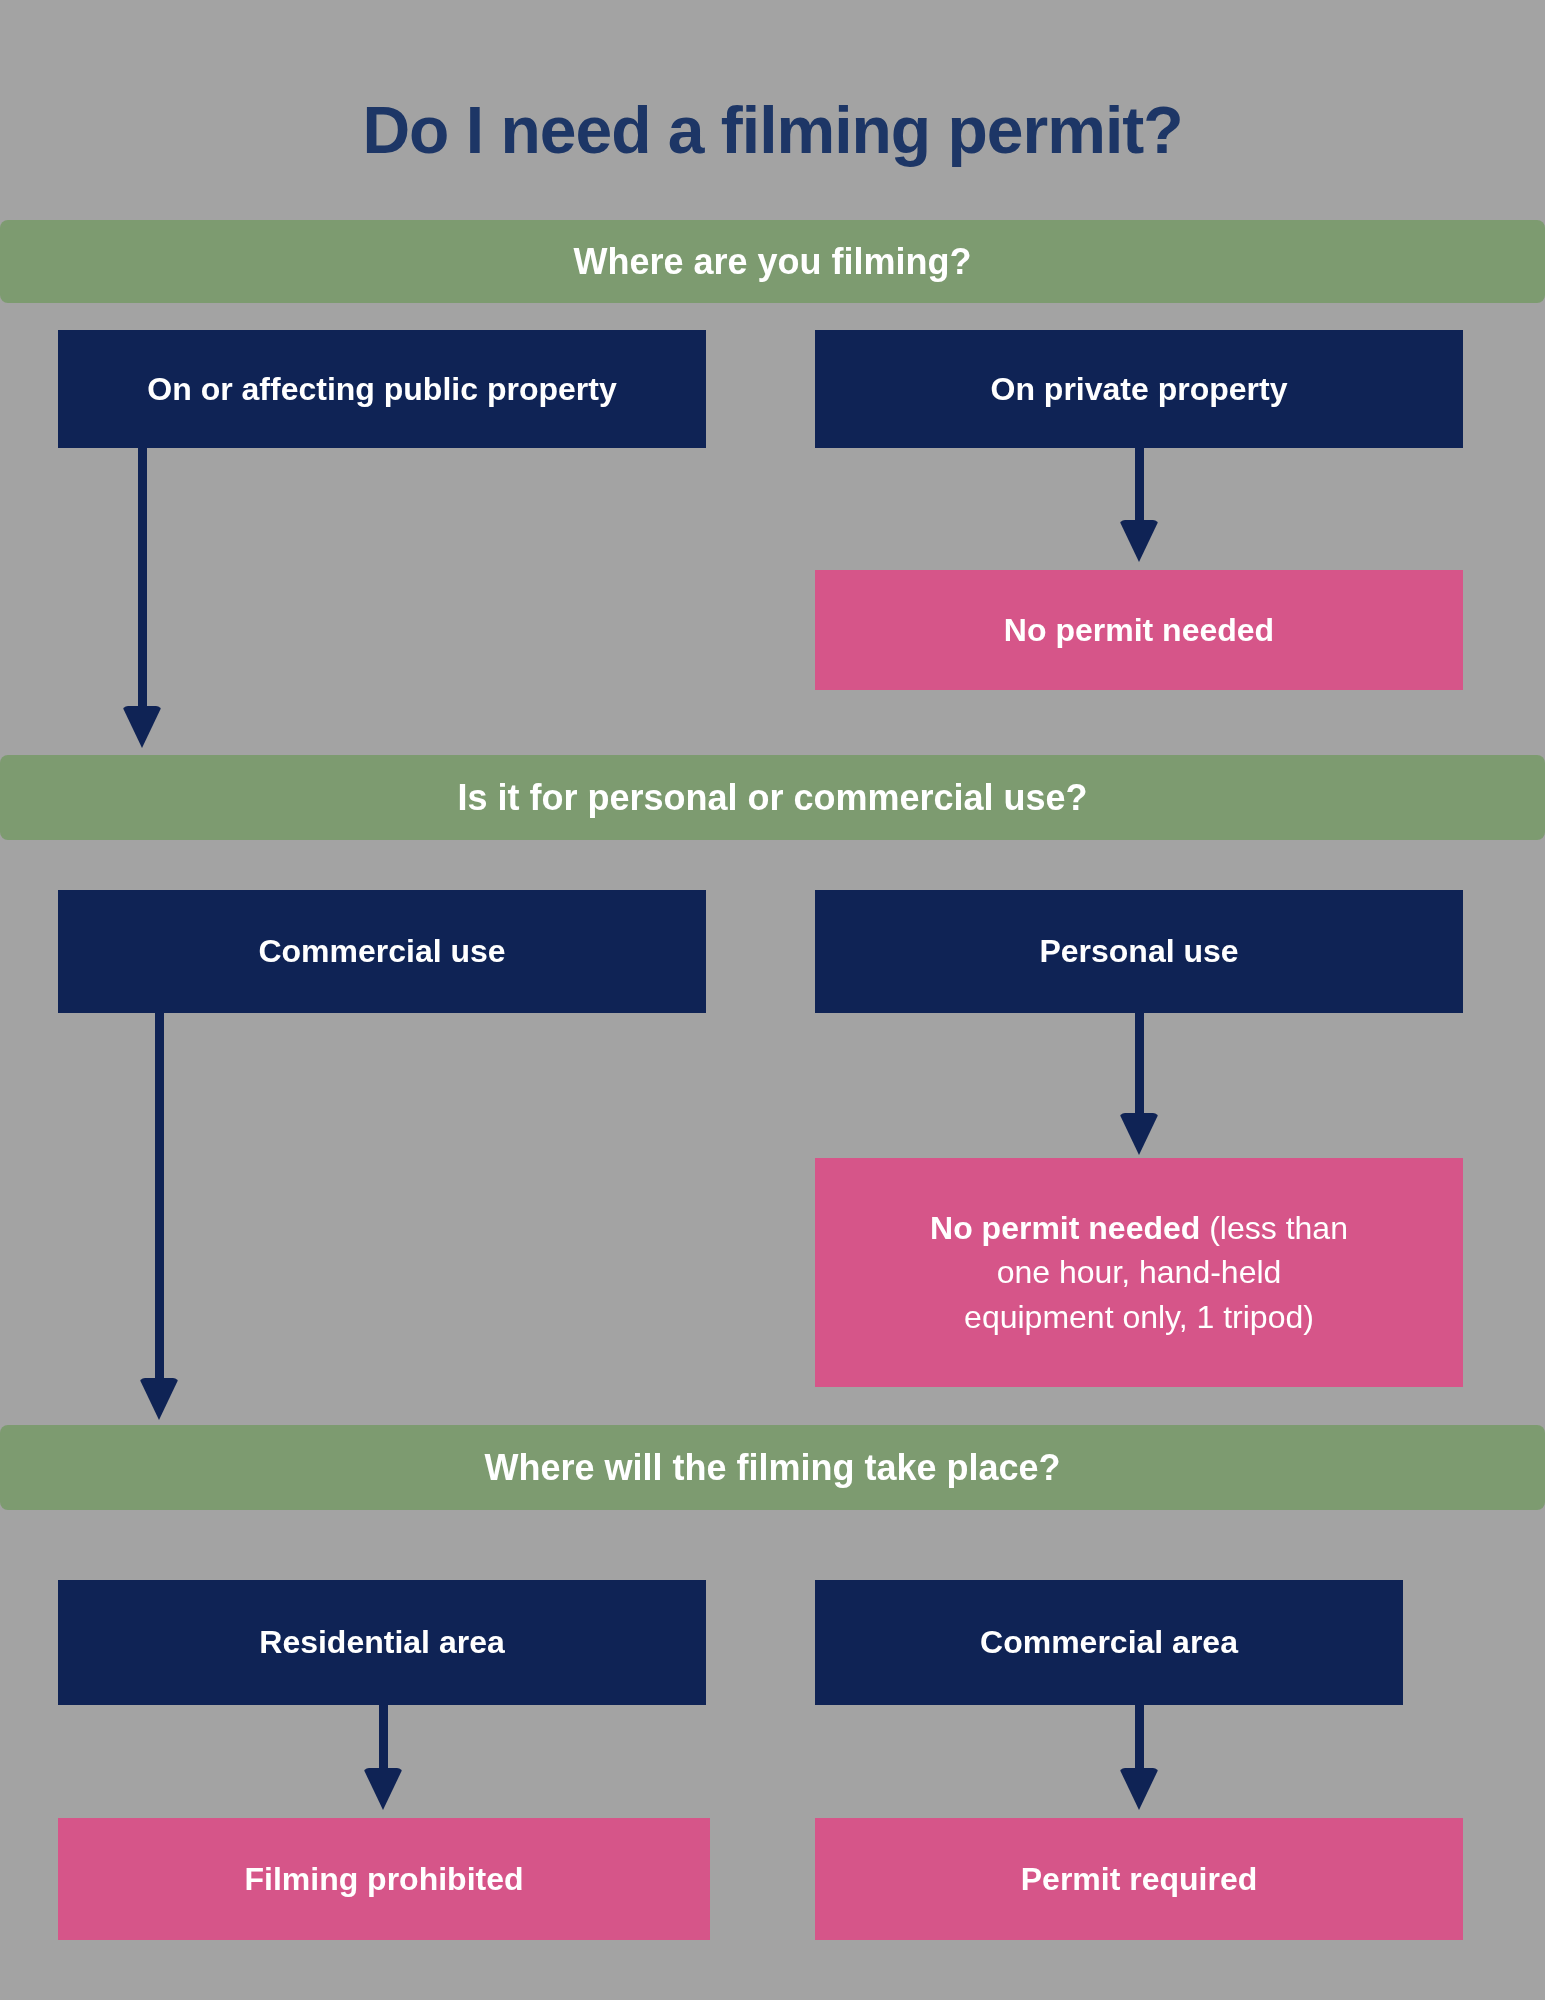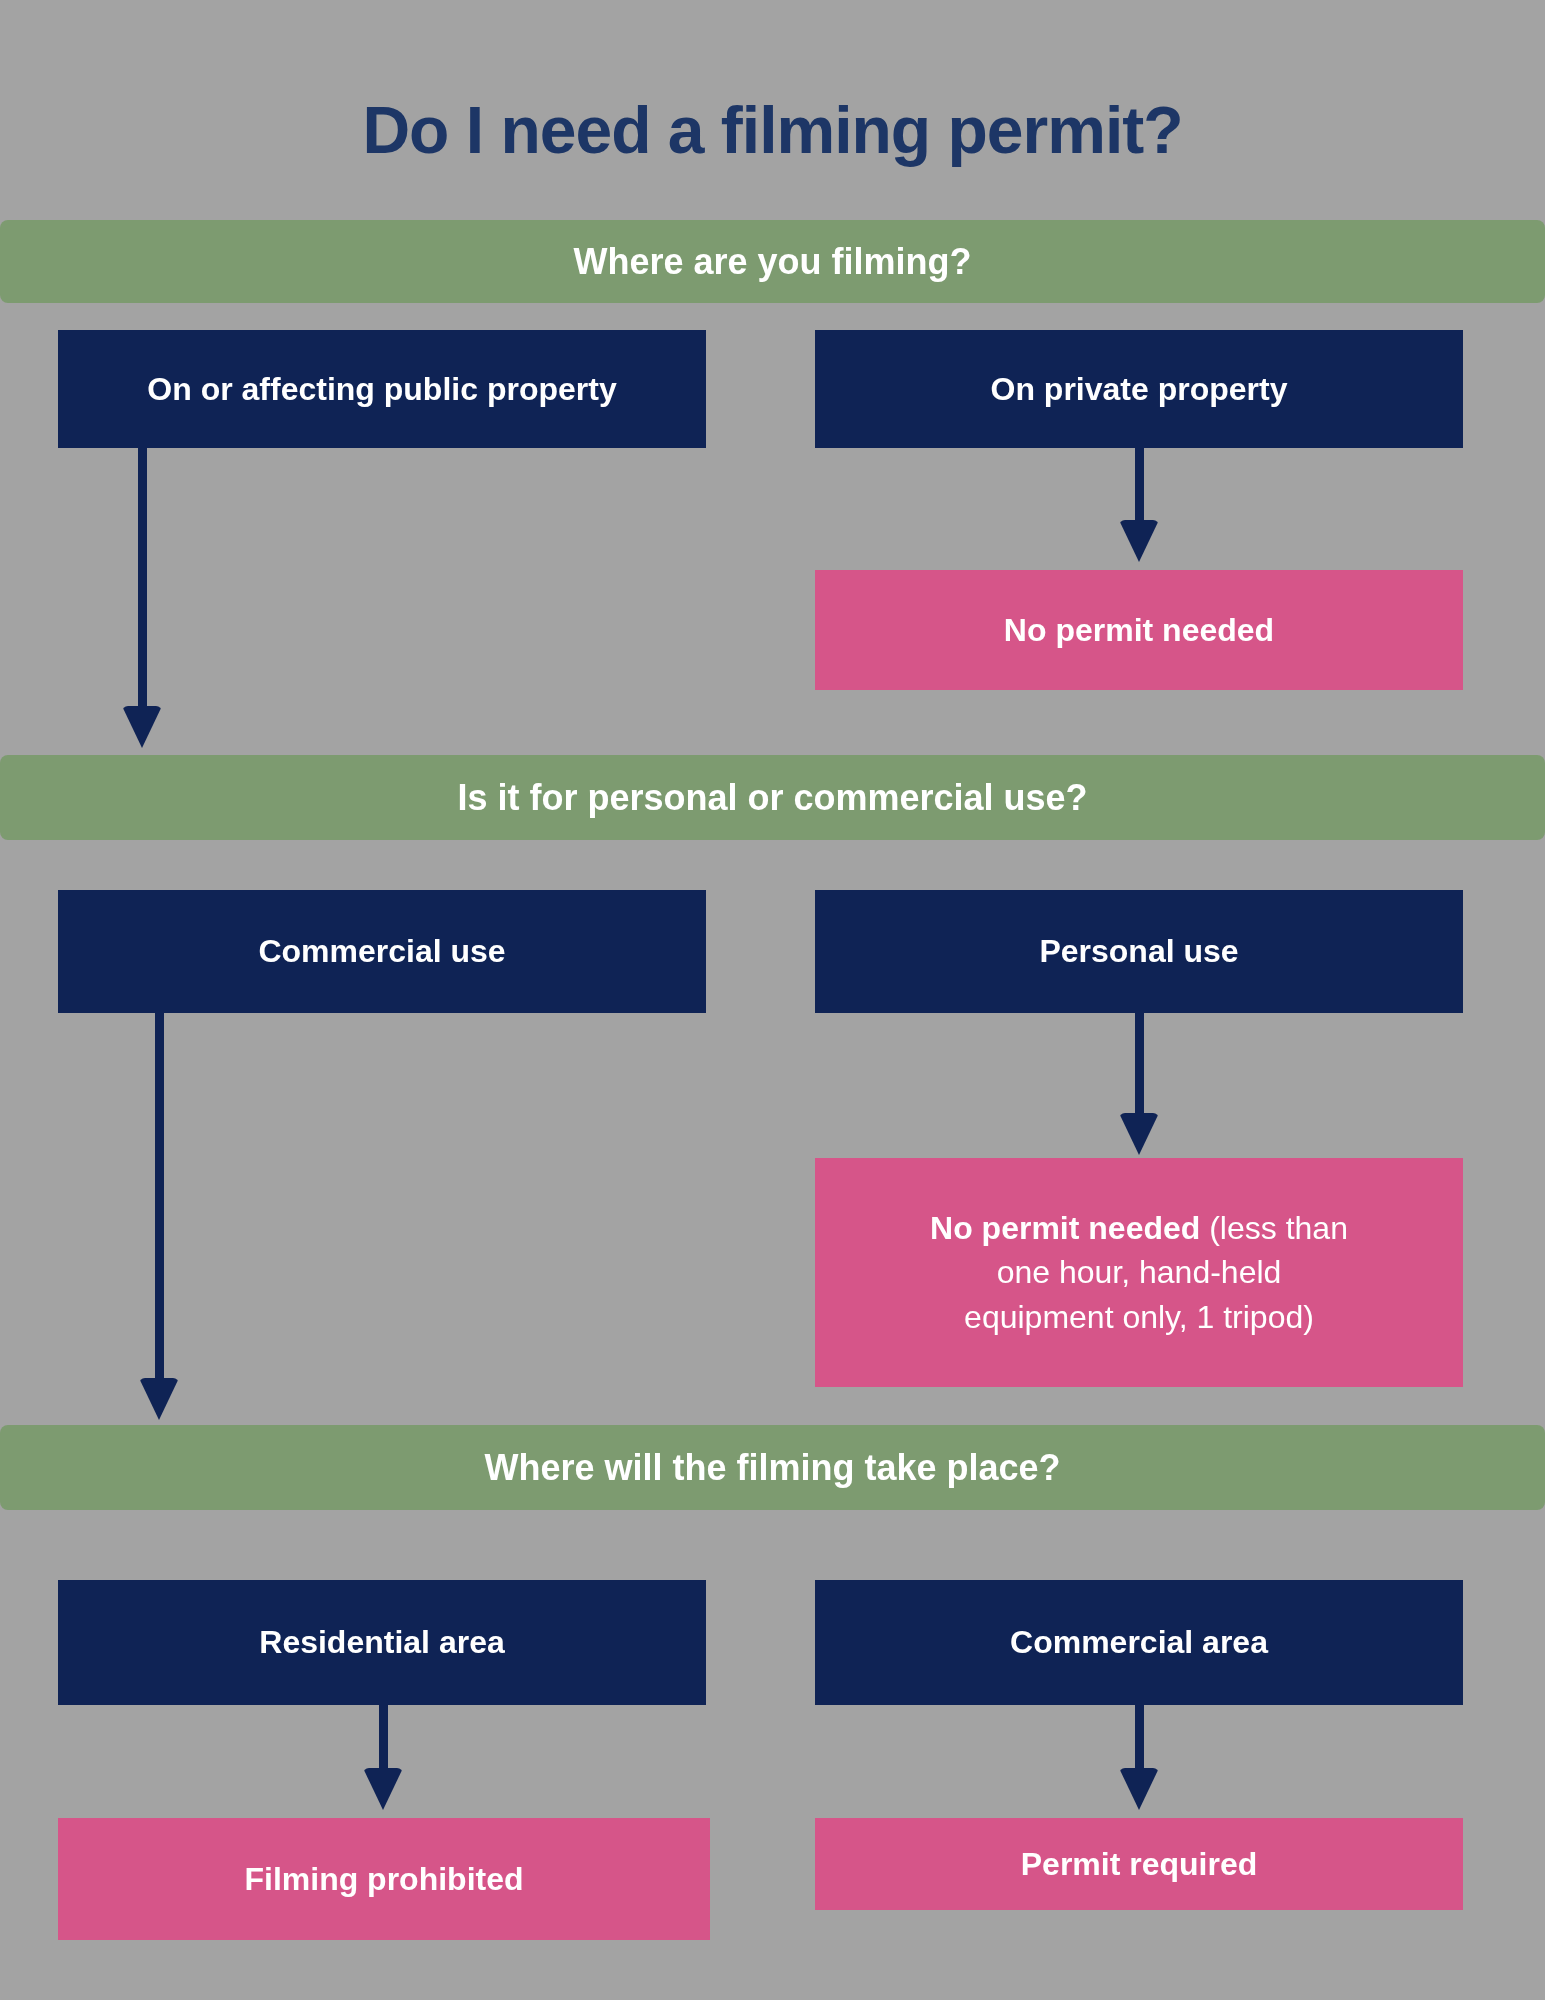--- a/index.html
+++ b/index.html
@@ -142,34 +142,34 @@
     <div class="arrow-head"></div>
   </div>
 
   <div class="banner" style="top:1425px;height:85px;">
     <span>Where will the filming take place?</span>
   </div>
 
   <div class="box navy" style="left:58px;top:1580px;width:648px;height:125px;text-align:center;">
     <span>Residential area</span>
   </div>
-  <div class="box navy" style="left:815px;top:1580px;width:648px;height:125px;">
+  <div class="box navy" style="left:815px;top:1580px;width:588px;height:125px;">
     <span>Commercial area</span>
   </div>
 
   <div class="arrow" style="left:363px;top:1705px;">
     <div class="arrow-line" style="height:63px;"></div>
     <div class="arrow-head"></div>
   </div>
 
   <div class="arrow" style="left:1119px;top:1705px;">
     <div class="arrow-line" style="height:63px;"></div>
     <div class="arrow-head"></div>
   </div>
 
   <div class="box pink" style="left:58px;top:1818px;width:652px;height:122px;">
     <span>Filming prohibited</span>
   </div>
-  <div class="box pink" style="left:815px;top:1818px;width:648px;height:92px;">
+  <div class="box pink" style="left:815px;top:1818px;width:648px;height:122px;">
     <span>Permit required</span>
   </div>
 
 </div>
 
 </body></html>

